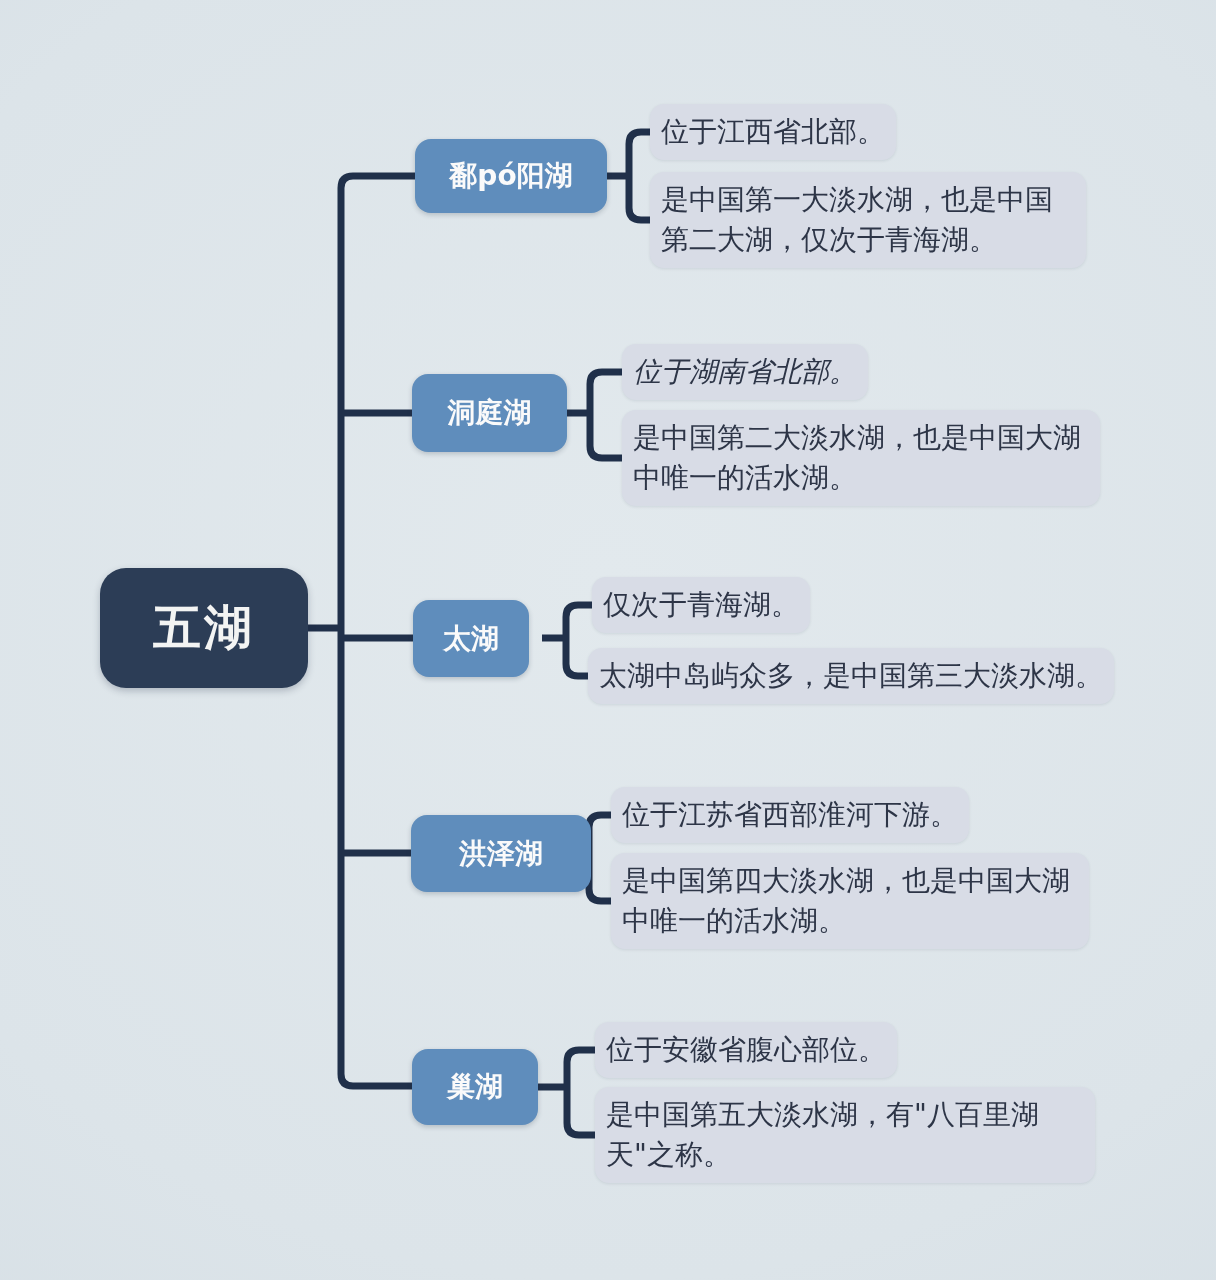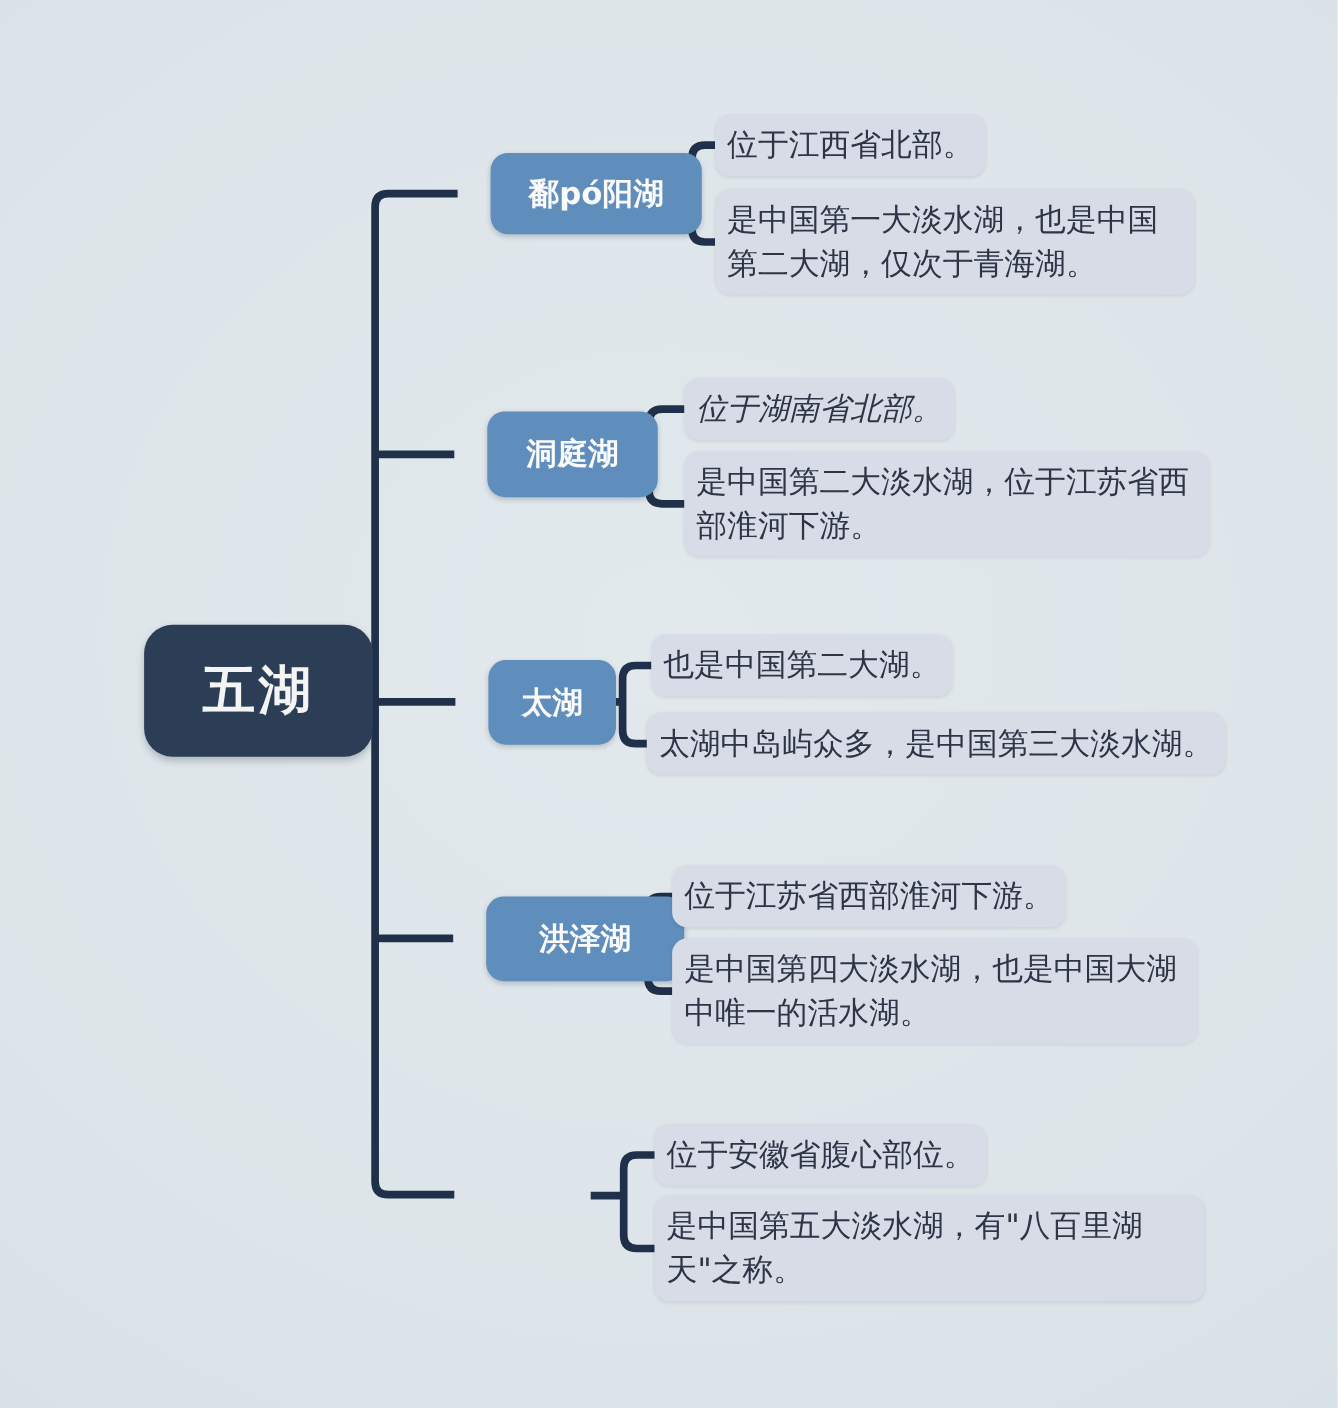--- a/index.html
+++ b/index.html
@@ -28,21 +28,20 @@
     stroke-linejoin: round;
   }
   .node {
     position: absolute;
     display: flex;
     align-items: center;
     justify-content: center;
     font-weight: bold;
     box-sizing: border-box;
     text-align: center;
-    margin-left: 31px;
   }
   .root {
     background: var(--root_bg, #2c3d56);
     color: var(--root_text, #f3f4f3);
     border-radius: 26px;
     font-size: 48px;
     letter-spacing: 3px;
     box-shadow: 0 3px 7px rgba(30, 45, 66, 0.25);
   }
   .branch {
@@ -84,28 +83,29 @@
     <path class="line" d="M 566,853 L 589,853 M 614,815 L 601,815 Q 589,815 589,827 L 589,889 Q 589,901 601,901 L 614,901"></path>
     <path class="line" d="M 537,1087 L 567,1087 M 598,1050 L 579,1050 Q 567,1050 567,1062 L 567,1123 Q 567,1135 579,1135 L 598,1135"></path>
   </svg>
 
   <div class="node root" style="left:100px; top:568px; width:208px; height:120px;">五湖</div>
 
   <div class="node branch" style="left:415px; top:139px; width:192px; height:74px;">鄱pó阳湖</div>
   <div class="node branch" style="left:412px; top:374px; width:155px; height:78px;">洞庭湖</div>
   <div class="node branch" style="left:413px; top:600px; width:116px; height:77px;">太湖</div>
   <div class="node branch" style="left:411px; top:815px; width:180px; height:77px;">洪泽湖</div>
+  <div class="node branch" style="left:412px; top:1049px; width:126px; height:76px;">巢湖</div>
 
   <div class="leaf" style="left:650px; top:104px;">位于江西省北部。</div>
   <div class="leaf" style="left:650px; top:172px; width:436px;">是中国第一大淡水湖，也是中国第二大湖，仅次于青海湖。</div>
 
   <div class="leaf" style="left:622px; top:344px;font-style:italic;">位于湖南省北部。</div>
-  <div class="leaf" style="left:622px; top:410px; width:478px;">是中国第二大淡水湖，位于江苏省西部淮河下游。</div>
+  <div class="leaf" style="left:622px; top:410px; width:478px;">是中国第二大淡水湖，也是中国大湖中唯一的活水湖。</div>
 
-  <div class="leaf" style="left:592px; top:577px;">也是中国第二大湖。</div>
+  <div class="leaf" style="left:592px; top:577px;">仅次于青海湖。</div>
   <div class="leaf" style="left:588px; top:648px;">太湖中岛屿众多，是中国第三大淡水湖。</div>
 
   <div class="leaf" style="left:611px; top:787px;">位于江苏省西部淮河下游。</div>
   <div class="leaf" style="left:611px; top:853px; width:478px;">是中国第四大淡水湖，也是中国大湖中唯一的活水湖。</div>
 
   <div class="leaf" style="left:595px; top:1022px;">位于安徽省腹心部位。</div>
   <div class="leaf" style="left:595px; top:1087px; width:500px;">是中国第五大淡水湖，有"八百里湖天"之称。</div>
 
 </div>
 

